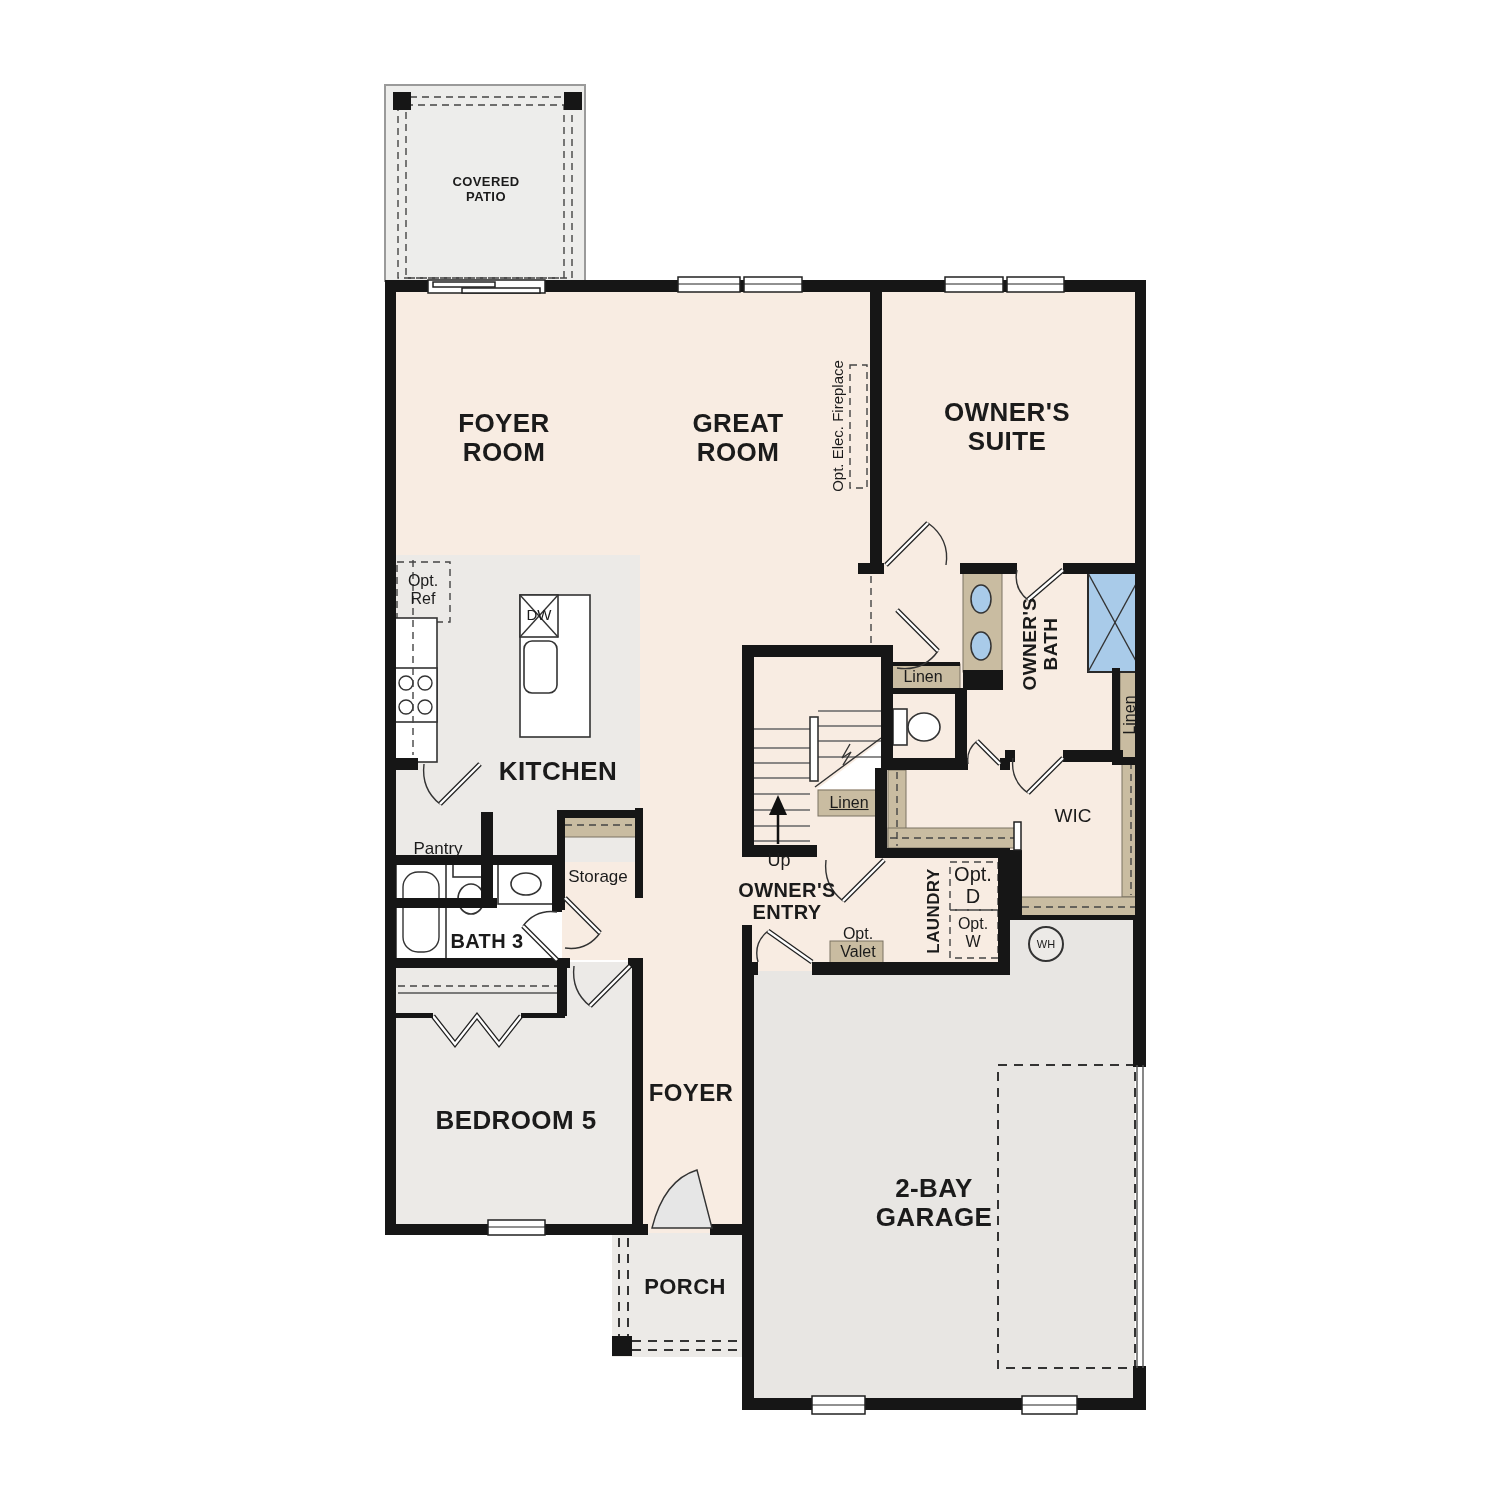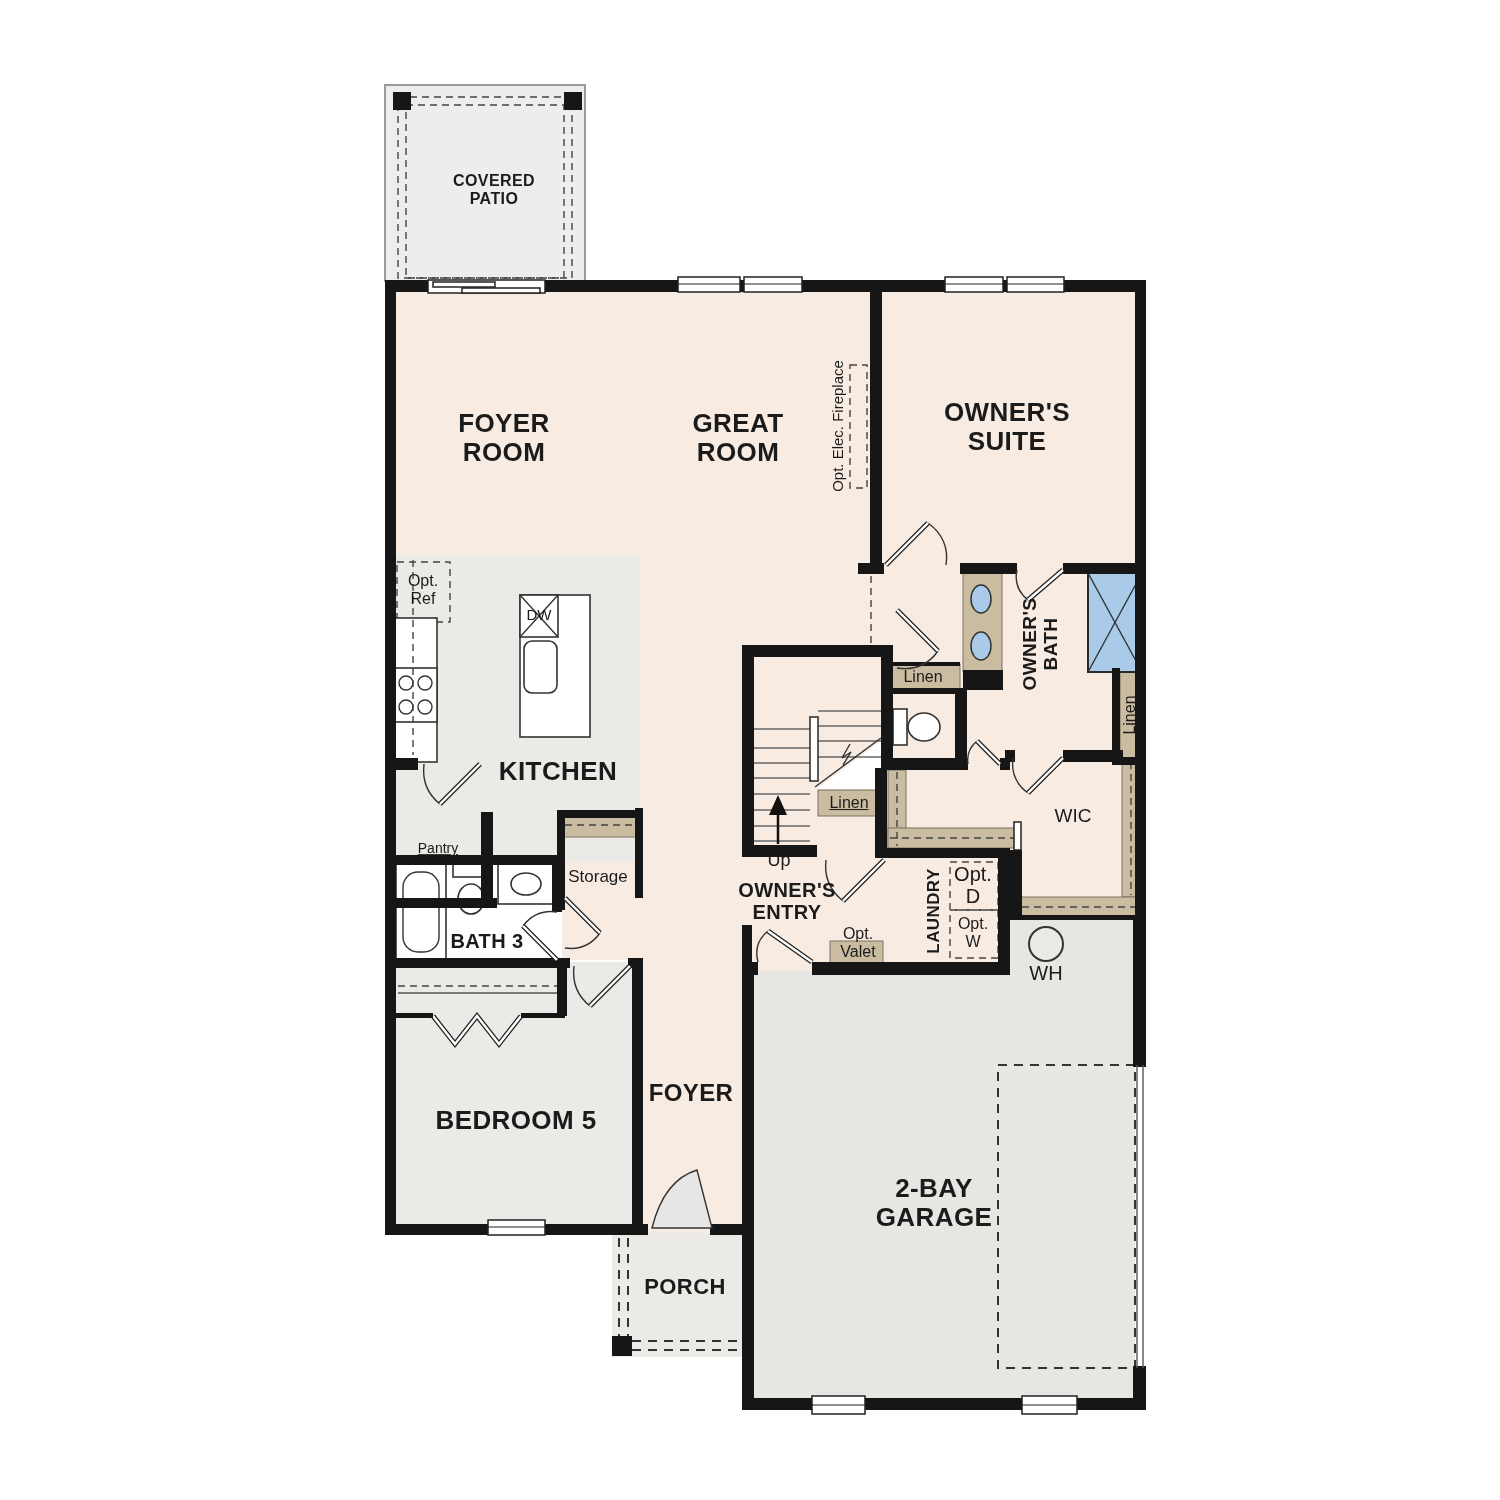--- a/index.html
+++ b/index.html
@@ -279,40 +279,40 @@
         <line class="leaf-i" x1="557" y1="960" x2="523" y2="926"></line>
     <path class="arc" d="M565,948 Q587,951 600,933"></path>
         <line class="leaf-o" x1="565" y1="898" x2="600" y2="933"></line>
         <line class="leaf-i" x1="565" y1="898" x2="600" y2="933"></line>
     <path class="arc" d="M424,764 Q421,789 440,804"></path>
         <line class="leaf-o" x1="480" y1="764" x2="440" y2="804"></line>
         <line class="leaf-i" x1="480" y1="764" x2="440" y2="804"></line>
   </g>
 </svg>
 
-  <div class="lbl" style="left:486px;top:190px;font-size:16px;width:110px;margin-left:8px;">COVERED PATIO</div>
+  <div class="lbl" style="left:486px;top:190px;font-size:13px;width:110px;">COVERED PATIO</div>
   <div class="lbl" style="left:504px;top:438px;font-size:26px;width:110px;">FOYER ROOM</div>
   <div class="lbl" style="left:738px;top:438px;font-size:26px;width:110px;">GREAT ROOM</div>
   <div class="lbl" style="left:1007px;top:427px;font-size:26px;width:140px;">OWNER'S SUITE</div>
   <div class="lbl rot sm nw" style="left:838px;top:426px;font-size:15px;">Opt. Elec. Fireplace</div>
   <div class="lbl sm" style="left:423px;top:590px;font-size:16px;width:46px;">Opt. Ref</div>
   <div class="lbl sm nw" style="left:539px;top:615px;font-size:15px;">DW</div>
   <div class="lbl nw" style="left:558px;top:772px;font-size:26px;text-align:center;">KITCHEN</div>
-  <div class="lbl sm nw" style="left:438px;top:849px;font-size:14px;text-decoration:underline;">Pantry</div>
+  <div class="lbl sm nw" style="left:438px;top:849px;font-size:17px;text-decoration:underline;">Pantry</div>
   <div class="lbl sm nw" style="left:598px;top:877px;font-size:17px;">Storage</div>
   <div class="lbl nw" style="left:487px;top:941px;font-size:20px;">BATH 3</div>
   <div class="lbl rot" style="left:1040px;top:644px;font-size:19px;width:104px;">OWNER'S BATH</div>
   <div class="lbl sm nw" style="left:923px;top:677px;font-size:16px;">Linen</div>
   <div class="lbl rot sm nw" style="left:1130px;top:715px;font-size:16px;">Linen</div>
   <div class="lbl sm nw" style="left:849px;top:803px;font-size:16px;text-decoration:underline;">Linen</div>
   <div class="lbl sm nw" style="left:1073px;top:816px;font-size:19px;">WIC</div>
   <div class="lbl rot nw" style="left:934px;top:911px;font-size:17px;">LAUNDRY</div>
   <div class="lbl sm" style="left:973px;top:885px;font-size:20px;width:40px;">Opt. D</div>
   <div class="lbl sm" style="left:973px;top:933px;font-size:16px;width:40px;">Opt. W</div>
-  <div class="lbl sm nw" style="left:1046px;top:944px;font-size:20px;margin-top:29px;">WH</div>
+  <div class="lbl sm nw" style="left:1046px;top:944px;font-size:11px;">WH</div>
   <div class="lbl sm" style="left:858px;top:943px;font-size:16px;width:48px;">Opt. Valet</div>
   <div class="lbl" style="left:787px;top:901px;font-size:20px;width:115px;">OWNER'S ENTRY</div>
   <div class="lbl sm nw" style="left:779px;top:860px;font-size:18px;">Up</div>
   <div class="lbl nw" style="left:516px;top:1121px;font-size:26px;">BEDROOM 5</div>
   <div class="lbl nw" style="left:691px;top:1093px;font-size:24px;">FOYER</div>
   <div class="lbl" style="left:934px;top:1203px;font-size:26px;width:150px;">2-BAY GARAGE</div>
   <div class="lbl nw" style="left:685px;top:1287px;font-size:22px;">PORCH</div>
 </div>
 
 </body></html>

